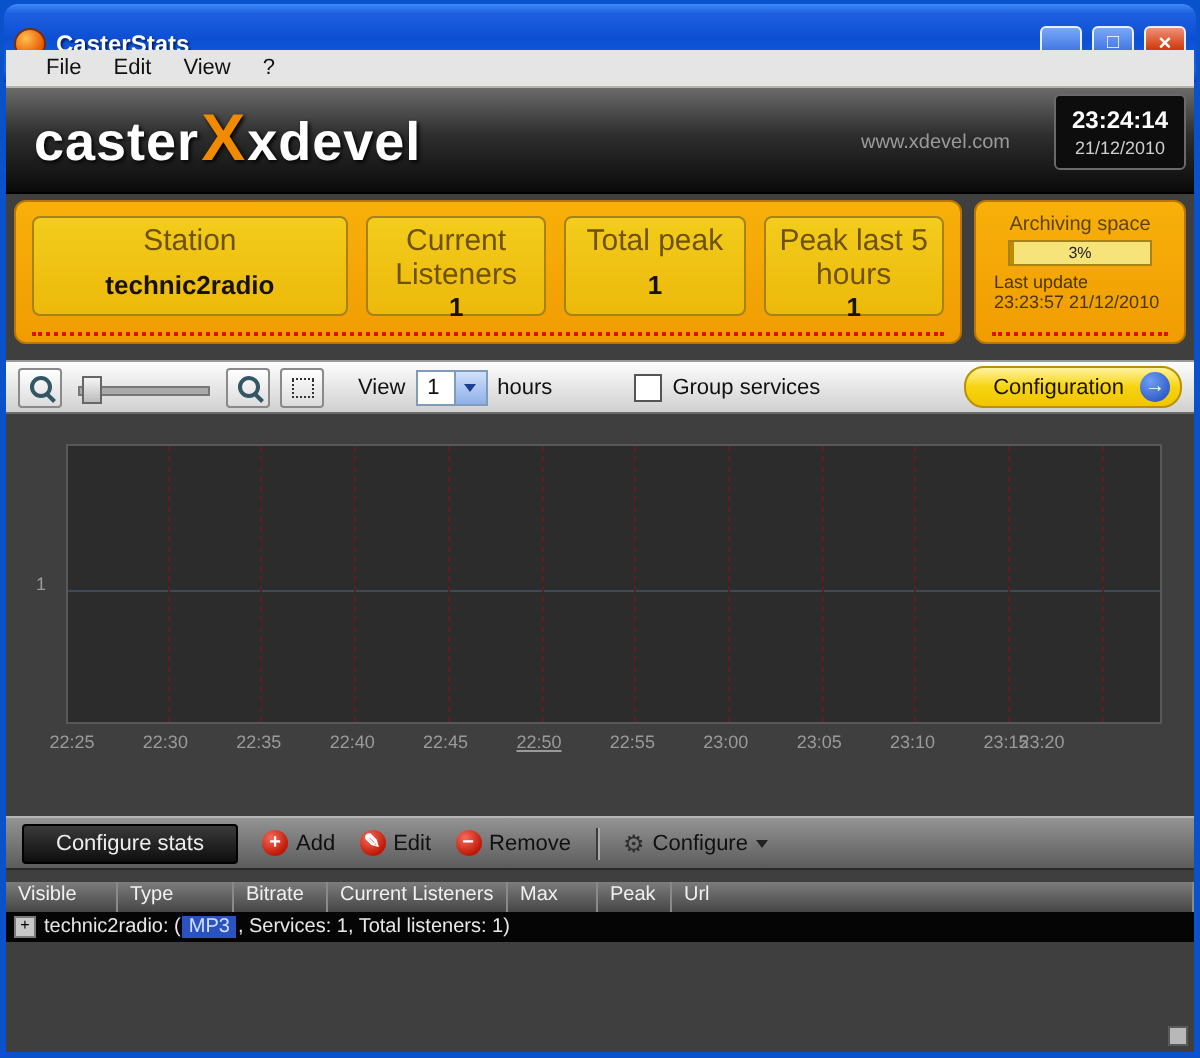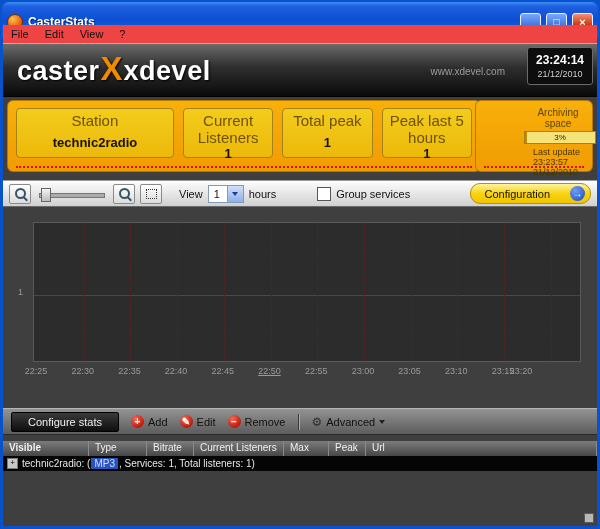--- a/index.html
+++ b/index.html
@@ -15,22 +15,22 @@
     background:radial-gradient(circle at 35% 30%,#ffc050,#e85500 70%,#9c2e00);border:1px solid #7a2d00;}
   .title-text{flex:1;color:#fff;font-weight:bold;font-size:12px;text-shadow:1px 1px 1px #002060;}
   .tb-btn{width:21px;height:18px;border-radius:3px;border:1px solid #e8f0ff;display:flex;align-items:center;
     justify-content:center;color:#fff;font-size:11px;font-weight:bold;box-sizing:border-box;cursor:default;}
   .btn-min,.btn-max{background:linear-gradient(180deg,#7aa8f8,#2a62d8);}
   .btn-min i{margin-top:6px;}
   .btn-max i{font-size:10px;}
   .btn-close{background:linear-gradient(180deg,#f09078,#d24215 60%,#a82800);}
 
   
-  .menubar{position:absolute;top:25px;left:3px;right:3px;height:19px;background:#ef4444;
-    display:flex;align-items:center;font-size:11px;color:#111;border-bottom:1px solid #b8b4a2;box-sizing:border-box;}
+  .menubar{position:absolute;top:25px;left:3px;right:3px;height:19px;background:#e5e5e5;
+    display:flex;align-items:center;font-size:11px;color:#111;border-bottom:1px solid #b8b4a2;box-sizing:border-box;padding-left:12px;}
   .menu-item{padding:0 8px;}
 
   
   .content{position:absolute;top:44px;left:3px;right:3px;bottom:3px;background:#3f3f3f;overflow:hidden;}
 
   
   .banner{position:absolute;top:0;left:0;right:0;height:52px;
     background:linear-gradient(180deg,#6b6b6b 0%,#2e2e2e 45%,#0a0a0a 100%);border-bottom:1px solid #000;}
   .logo{position:absolute;left:14px;top:6px;color:#fff;text-shadow:1px 1px 2px #000;}
   .logo-caster,.logo-stats{font-size:27px;font-weight:bold;letter-spacing:0.5px;}
@@ -39,21 +39,21 @@
   .clock{position:absolute;right:4px;top:3px;width:56px;background:#0d0d0d;border:1px solid #6a6a6a;
     border-radius:3px;padding:5px 4px;text-align:center;}
   .clock-time{color:#fff;font-size:12px;font-weight:bold;}
   .clock-date{color:#cfcfcf;font-size:9px;margin-top:2px;}
 
   
   .panel-orange{position:absolute;top:56px;height:72px;background:linear-gradient(180deg,#f8b00a,#f09c02);
     border:1px solid #b87800;border-radius:6px;box-sizing:border-box;}
   .panel-orange::after{content:"";position:absolute;left:8px;right:8px;bottom:3px;border-bottom:2px dotted #e01000;}
   .panel-left{left:4px;width:474px;}
-  .panel-right{left:472px;right:4px;padding-left:48px;}
+  .panel-right{left:484px;right:4px;}
   .stats-cards{display:flex;gap:9px;padding:7px 8px;height:50px;}
   .stat-card{flex:1;background:linear-gradient(180deg,#f3cc1c,#ecb90a);border:1px solid #a5831a;border-radius:4px;
     text-align:center;display:flex;flex-direction:column;padding:2px;}
   .stat-card:first-child{flex:1.8;}
   .stat-label{font-size:15px;color:#6e5200;margin-top:1px;}
   .stat-value{font-size:13px;font-weight:bold;color:#1a1200;flex:1;display:flex;align-items:center;justify-content:center;}
   .arch-label{font-size:10px;color:#5e4400;text-align:center;margin-top:6px;}
   .arch-bar{position:relative;width:70px;height:11px;margin:2px auto 3px;background:#f6e37a;
     border:1px solid #a5831a;font-size:8px;color:#222;}
   .arch-fill{position:absolute;left:0;top:0;bottom:0;background:#c08a00;}
@@ -75,21 +75,21 @@
   .slider-thumb{position:absolute;left:2px;top:2px;width:8px;height:12px;
     background:linear-gradient(#f4f4f4,#bcbcbc);border:1px solid #666;}
   .view-lbl{margin-left:12px;}
   .dropdown{display:flex;width:36px;height:18px;background:#fff;border:1px solid #7f9db9;box-sizing:border-box;}
   .dropdown-value{flex:1;font-size:11px;padding:2px 0 0 5px;}
   .dropdown-arrow{width:15px;background:linear-gradient(#cfe0fa,#8fb0e8);border-left:1px solid #7f9db9;
     display:flex;align-items:center;justify-content:center;}
   .tri{width:0;height:0;border-left:3px solid transparent;border-right:3px solid transparent;border-top:4px solid #1a3f8f;display:inline-block;}
   .tri.dark{border-top-color:#222;}
   .checkbox{width:12px;height:12px;background:#fff;border:1px solid #555;margin-left:36px;display:inline-block;}
-  .config-btn{margin-left:auto;display:flex;align-items:center;gap:20px;
+  .config-btn{margin-left:auto;display:flex;align-items:center;gap:8px;
     background:linear-gradient(180deg,#fff3a0,#f7d410 50%,#f0c400);border:1px solid #b89000;border-radius:10px;
     padding:2px 5px 2px 14px;font-size:11px;color:#1a1200;}
   .config-icon{width:15px;height:15px;border-radius:50%;background:radial-gradient(circle at 35% 30%,#6f9ef5,#1a47b8);
     color:#fff;font-size:10px;display:flex;align-items:center;justify-content:center;}
 
   
   .y-tick{position:absolute;left:15px;top:243px;color:#9a9a9a;font-size:9px;}
   .plot{position:absolute;left:30px;top:178px;width:546px;height:138px;background:#2c2c2c;
     border:1px solid #585858;overflow:hidden;box-sizing:content-box;}
   .gridline{position:absolute;top:0;bottom:0;width:0;border-left:1px dashed #5a1f1f;}
@@ -267,27 +267,27 @@
       </span>
       <span class="tool-item">
         <span class="red-icon">
             <i>−</i>
           </span>
         <span>Remove</span>
       </span>
       <span class="vsep"></span>
       <span class="tool-item">
         <span class="adv-icon">⚙</span>
-        <span>Advanced</span>
+        <span>Configure</span>
         <i class="tri dark"></i>
       </span>
     </div>
 
     <div class="table-header">
-        <div class="th" style="width: 86px; font-weight: bold;">Visible</div>
+        <div class="th" style="width: 56px;">Visible</div>
         <div class="th" style="width: 58px;">Type</div>
         <div class="th" style="width: 47px;">Bitrate</div>
         <div class="th" style="width: 90px;">Current Listeners</div>
         <div class="th" style="width: 45px;">Max</div>
         <div class="th" style="width: 37px;">Peak</div>
         <div class="th" style="flex: 1 1 0%;">Url</div>
       </div>
 
     <div class="table-row">
       <span class="expand-box"><i>+</i></span>

